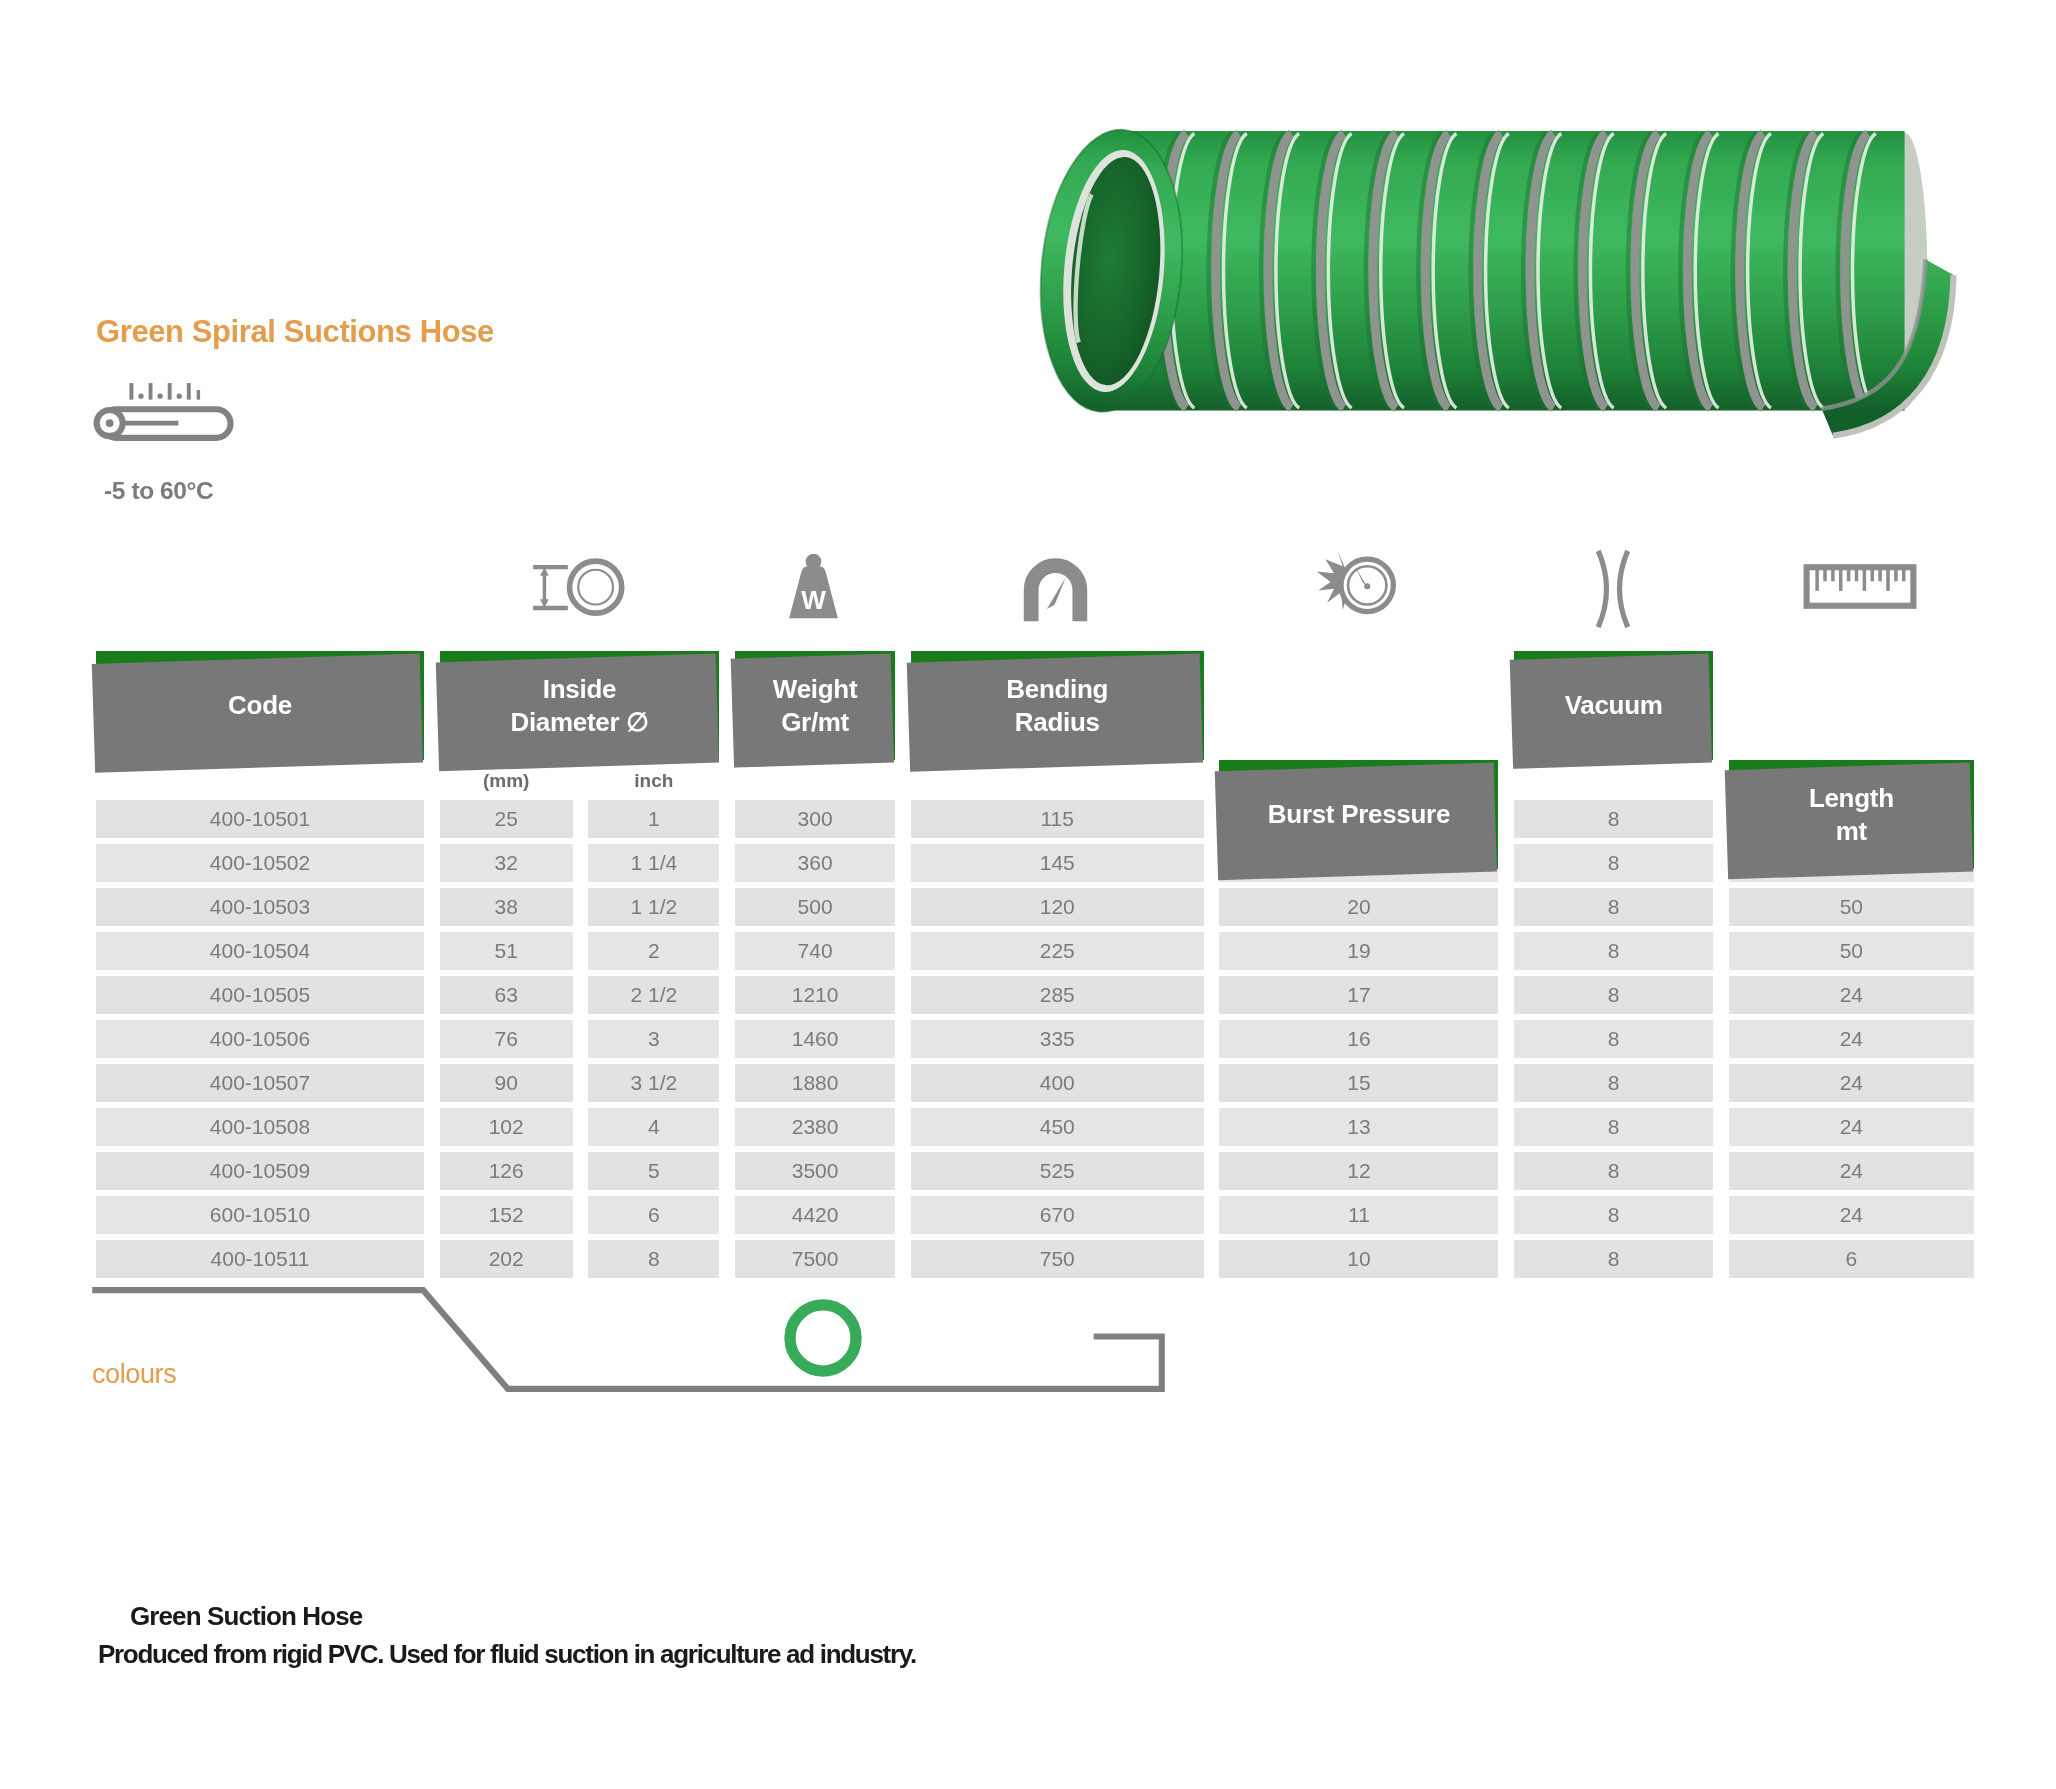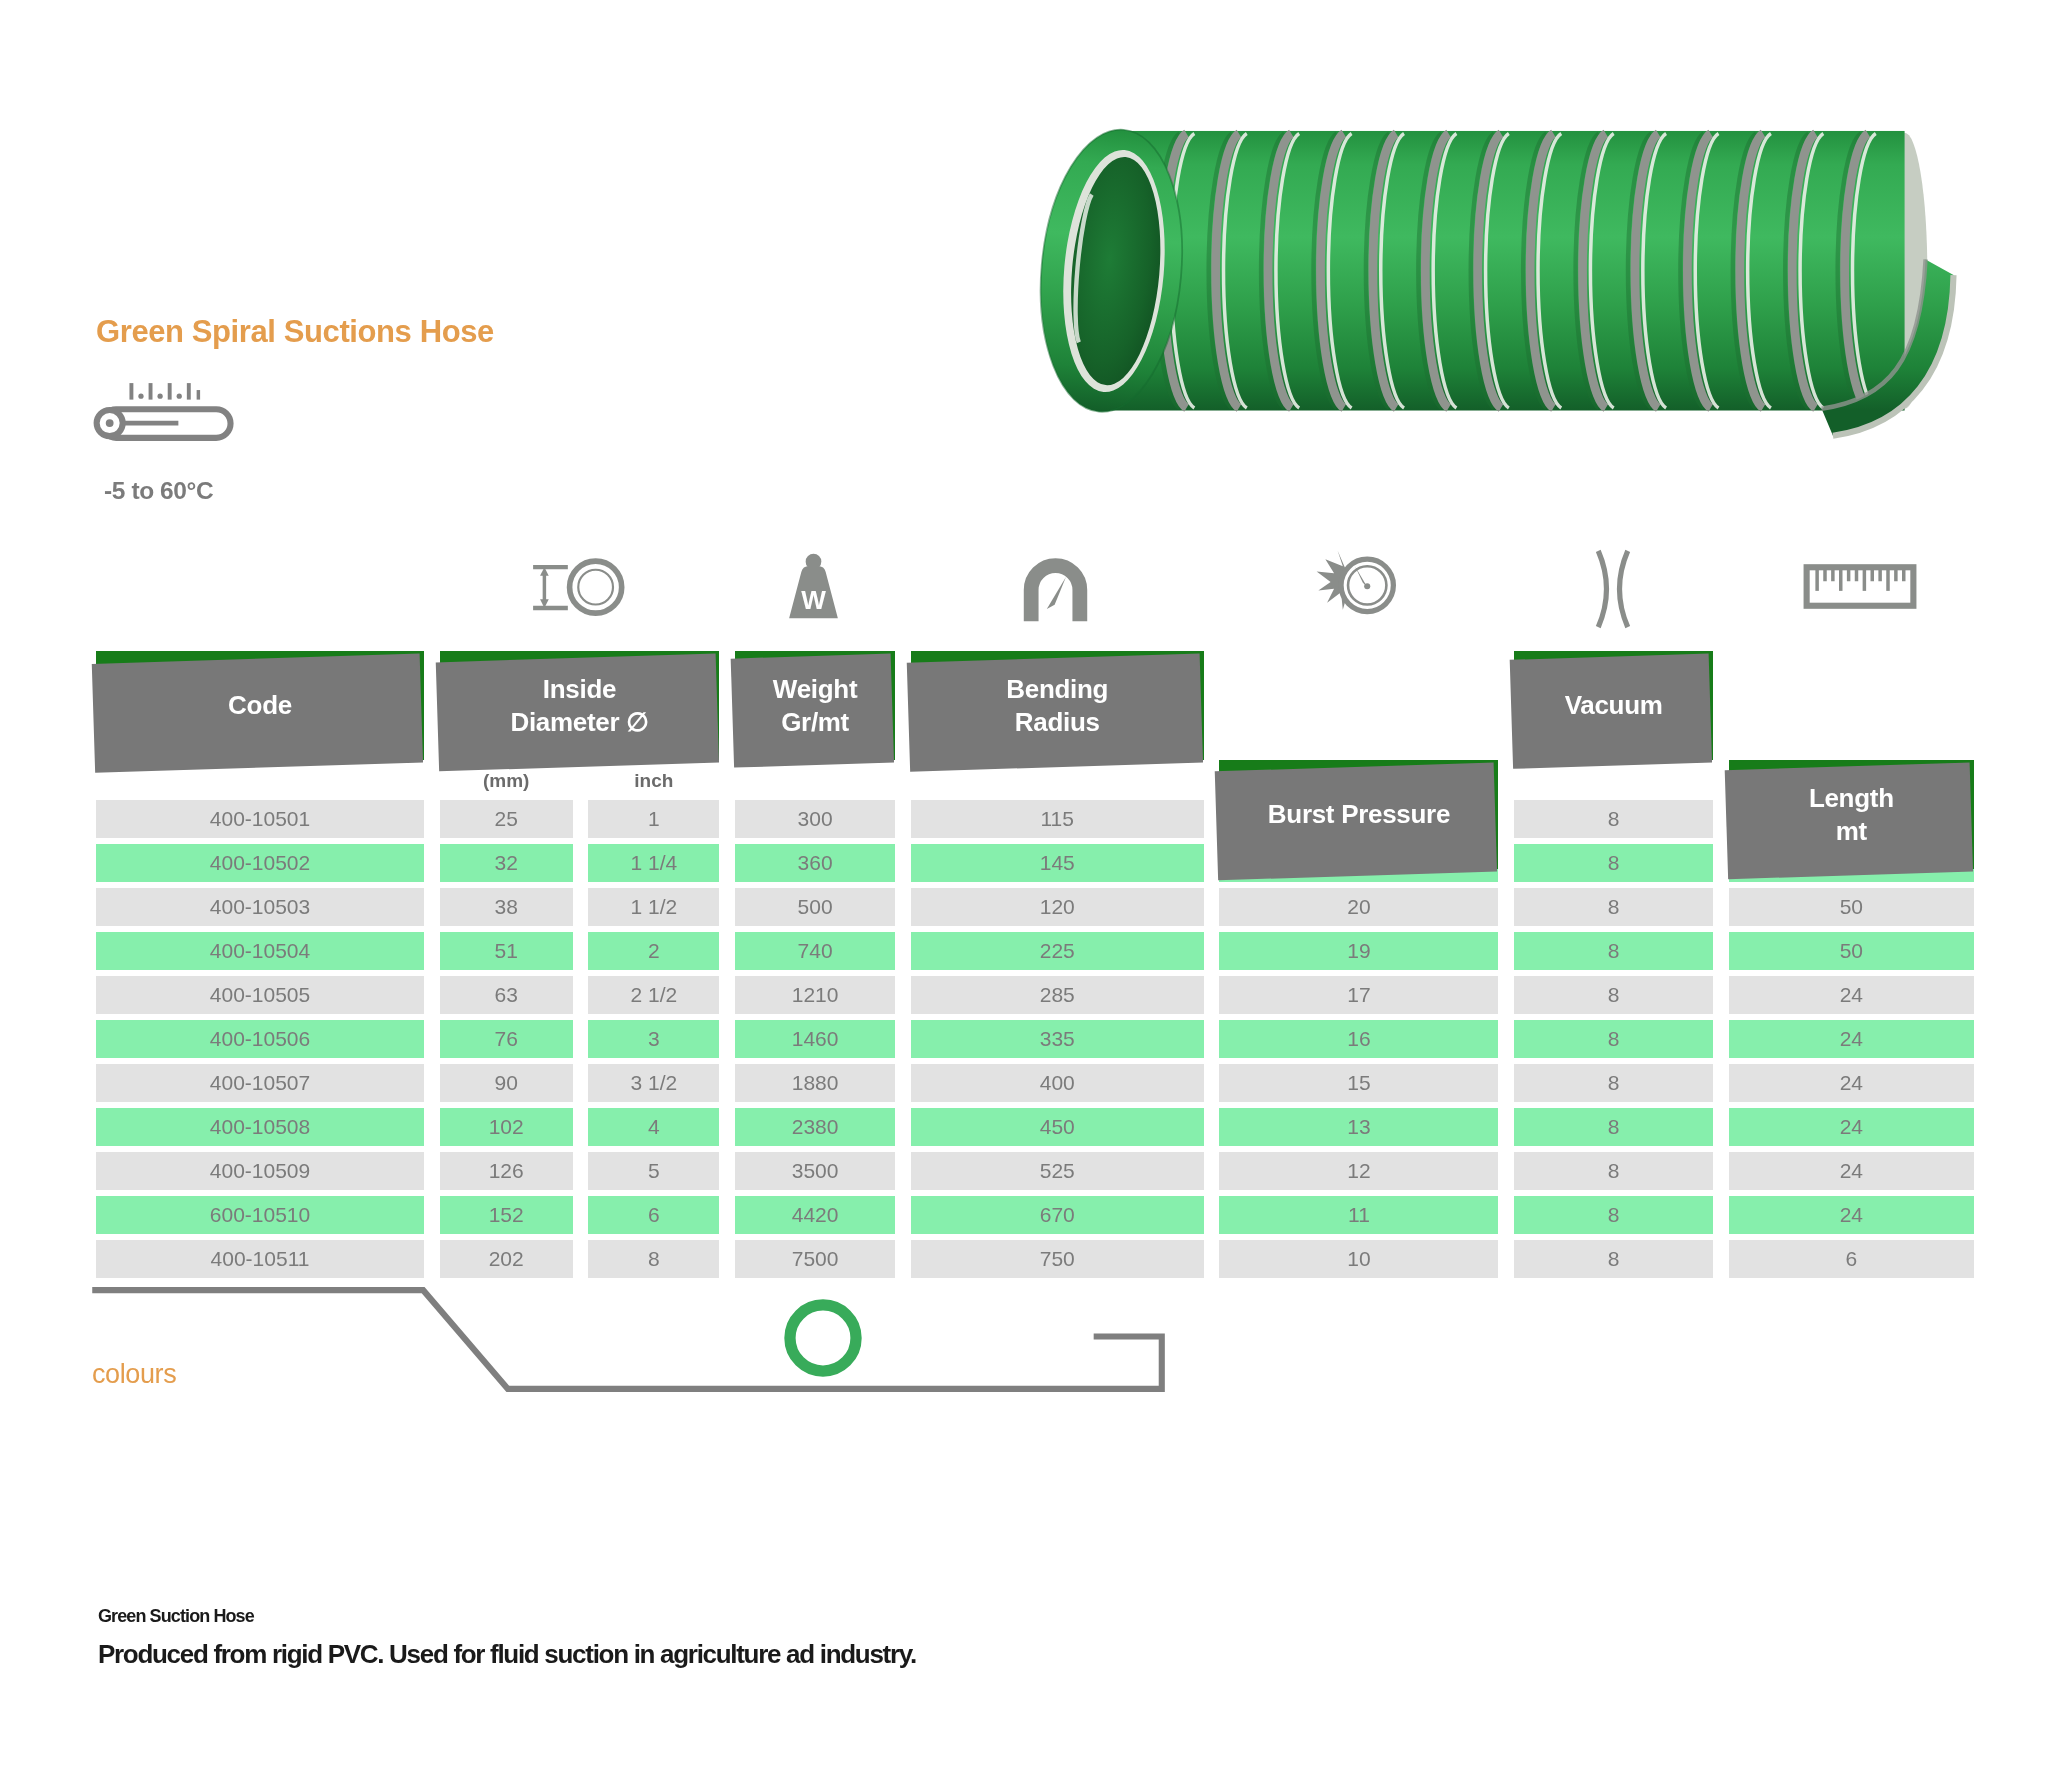--- a/index.html
+++ b/index.html
@@ -27,30 +27,30 @@
        height:109px;letter-spacing:-0.3px;}
   .hdr::before{content:"";position:absolute;inset:0;background:#787878;z-index:-1;
        transform:translate(-4.4px,2.6px) rotate(-1.8deg);transform-origin:100% 0;}
   .c1{grid-column:1;} .c23{grid-column:2 / span 2;} .c4{grid-column:4;} .c5{grid-column:5;}
   .c6{grid-column:6;} .c7{grid-column:7;} .c8{grid-column:8;}
   #sub-row{position:absolute;left:96px;top:765px;height:31px;}
   .sublab{font-size:19px;font-weight:bold;color:#6B6B6B;text-align:center;align-self:center;}
   .sub2{grid-column:2;} .sub3{grid-column:3;}
   #spec-body{position:absolute;left:96px;top:800px;grid-auto-rows:38px;row-gap:6px;}
   .cell{display:flex;align-items:center;justify-content:center;font-size:21px;color:#7B7B7B;}
-  .row-odd{background:#E2E2E2;} .row-even{background:#86efac;}
+  .row-odd{background:#E2E2E2;} .row-even{background:#e5e5e5;}
 
   
   .bracket{position:absolute;left:87px;top:1284px;}
   .colours-label{position:absolute;left:92px;top:1359px;font-size:27px;color:#E49D4D;letter-spacing:-0.4px;}
   .ring{position:absolute;left:783px;top:1298px;}
 
   
   .footer{position:absolute;left:98px;top:1597px;color:#1A1A1A;}
-  .footer .l1{font-size:18px;font-weight:bold;letter-spacing:-0.9px;line-height:38px;}
+  .footer .l1{font-size:26px;font-weight:bold;letter-spacing:-0.9px;line-height:38px;margin-left:32px;}
   .footer .l2{font-size:26px;font-weight:bold;letter-spacing:-1.3px;line-height:38px;}
 </style>
 </head>
 <body>
 
 <div id="page">
 
   <div class="title">Green Spiral Suctions Hose</div>
 
   <svg class="thermo" width="153" height="80" viewBox="0 0 175 92">

